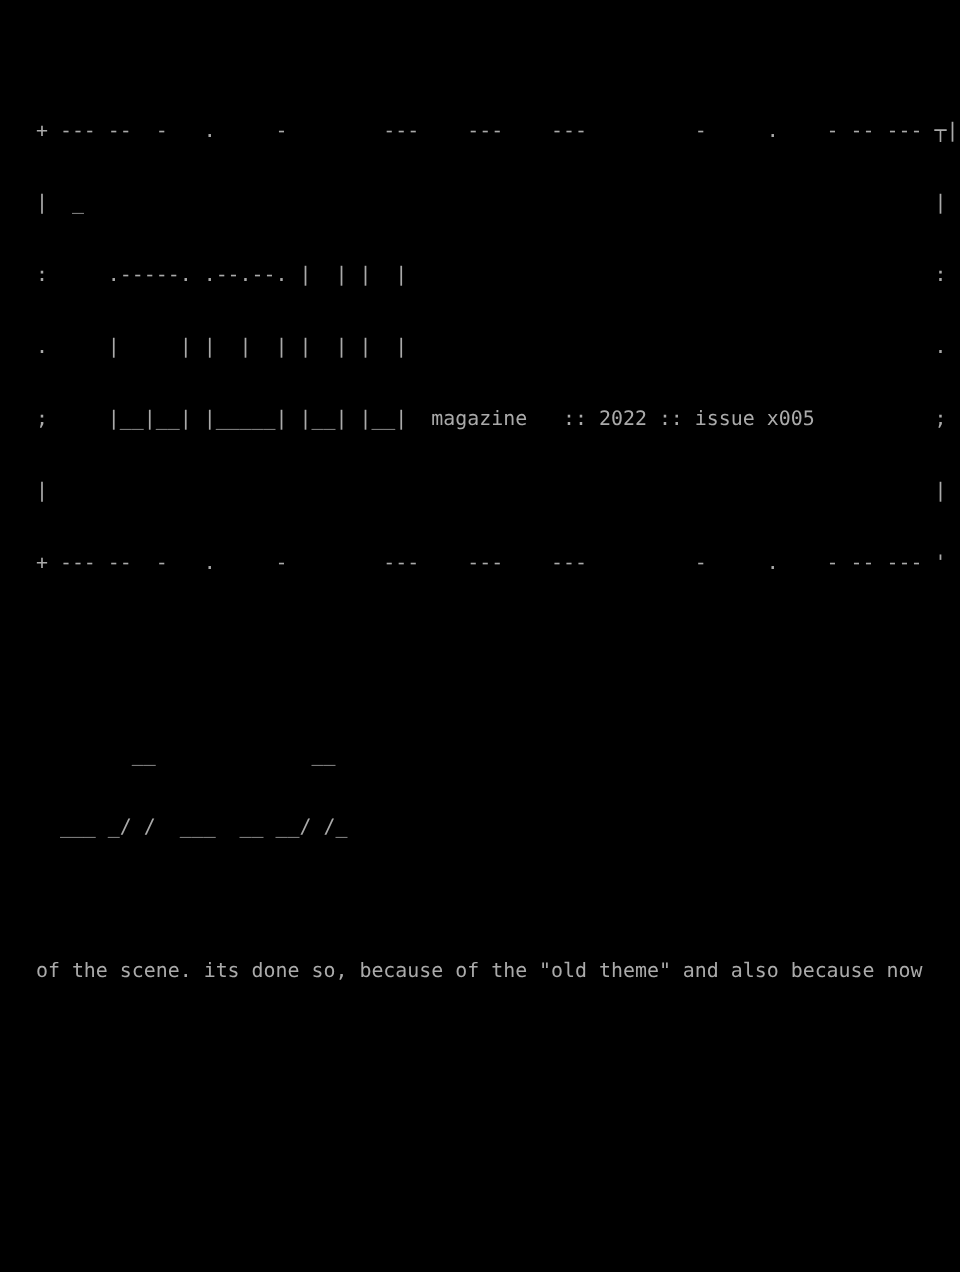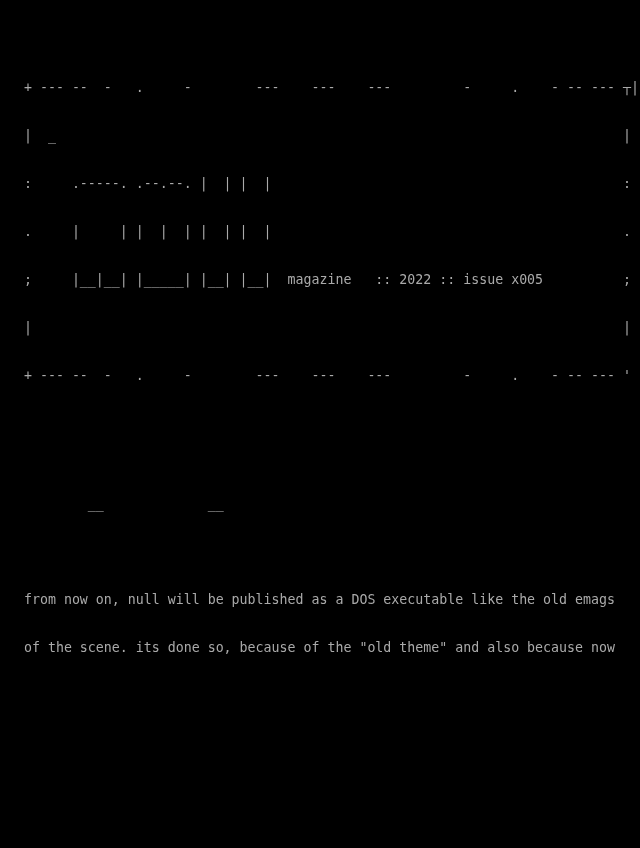--- a/index.html
+++ b/index.html
@@ -27,22 +27,22 @@
     <div class="ln">   |  _                                                                       |</div>
     <div class="ln">   :     .-----. .--.--. |  | |  |                                            :</div>
     <div class="ln">   .     |     | |  |  | |  | |  |                                            .</div>
     <div class="ln">   ;     |__|__| |_____| |__| |__|  magazine   :: 2022 :: issue x005          ;</div>
     <div class="ln">   |                                                                          |</div>
     <div class="ln">   + --- --  -   .     -        ---    ---    ---         -     .    - -- --- '</div>
   </div>
 
   <div class="grp">
     <div class="ln">           __             __</div>
+    <div class="ln">     ___ _/ /  ___  __ __/ /_</div>
     <div class="ln"></div>
-    <div class="ln">   from now on, null will be published as a DOS executable like the old emags</div>
     <div class="ln">   of the scene. its done so, because of the "old theme" and also because now</div>
     
     
     
     
     
     
   </div>
 
   

